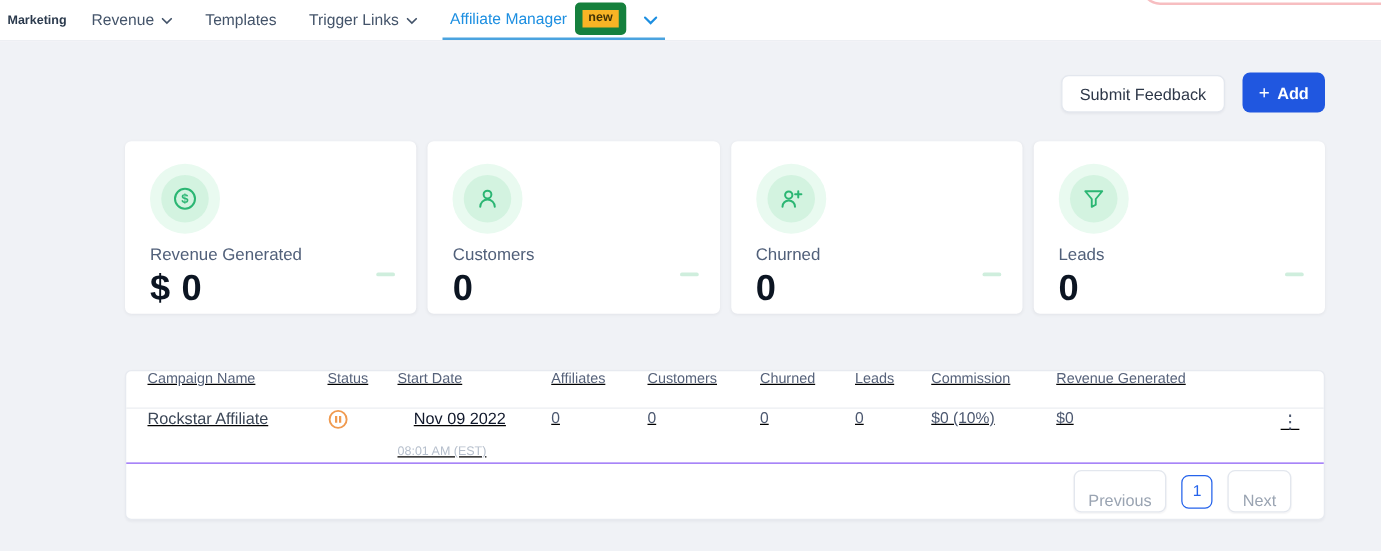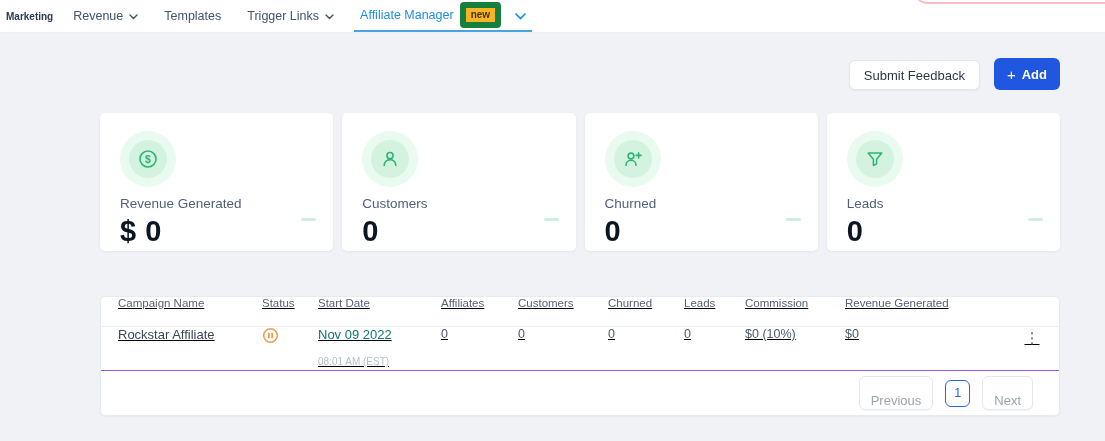--- a/index.html
+++ b/index.html
@@ -60,21 +60,21 @@
   .col-date   { width:123px; }
   .col-aff    { width:77px; }
   .col-cust   { width:90px; }
   .col-chu    { width:76px; }
   .col-leads  { width:61px; }
   .col-comm   { width:100px; }
   .col-rev    { width:160px; }
   .col-actions{ flex:1 1 auto; display:flex; justify-content:center; }
   .row-name { font-size:13px; color:#3c4757; }
   .row-num  { font-size:12.5px; color:#4c5870; }
-  .date-main { font-size:13px; color:#0f766e; }
+  .date-main { font-size:13px; color:#0f172a;margin-left:13px; }
   .date-sub  { font-size:10px; color:#b6bfcc; margin-top:14px; }
   .menu-dots { font-size:15px; color:#4c5870; line-height:14px; cursor:pointer; padding:4px 8px; }
 
   .pagination { height:44px; display:flex; align-items:center; justify-content:flex-end;
                 gap:12px; padding-right:26px; }
   .pg-btn { height:27px; padding:16px 11px; background:#fff; border:1px solid #e3e7ee; border-radius:6px;
             font-size:13px; color:#9aa4b2; box-shadow:0 1px 1px rgba(16,24,40,.04); cursor:pointer;
             font-family:inherit; }
   .pg-page { height:27px; min-width:25px; padding:0 6px; background:#fff; border:1px solid #2563eb;
              border-radius:6px; font-size:12.5px; color:#2563eb; cursor:pointer; font-family:inherit; }

